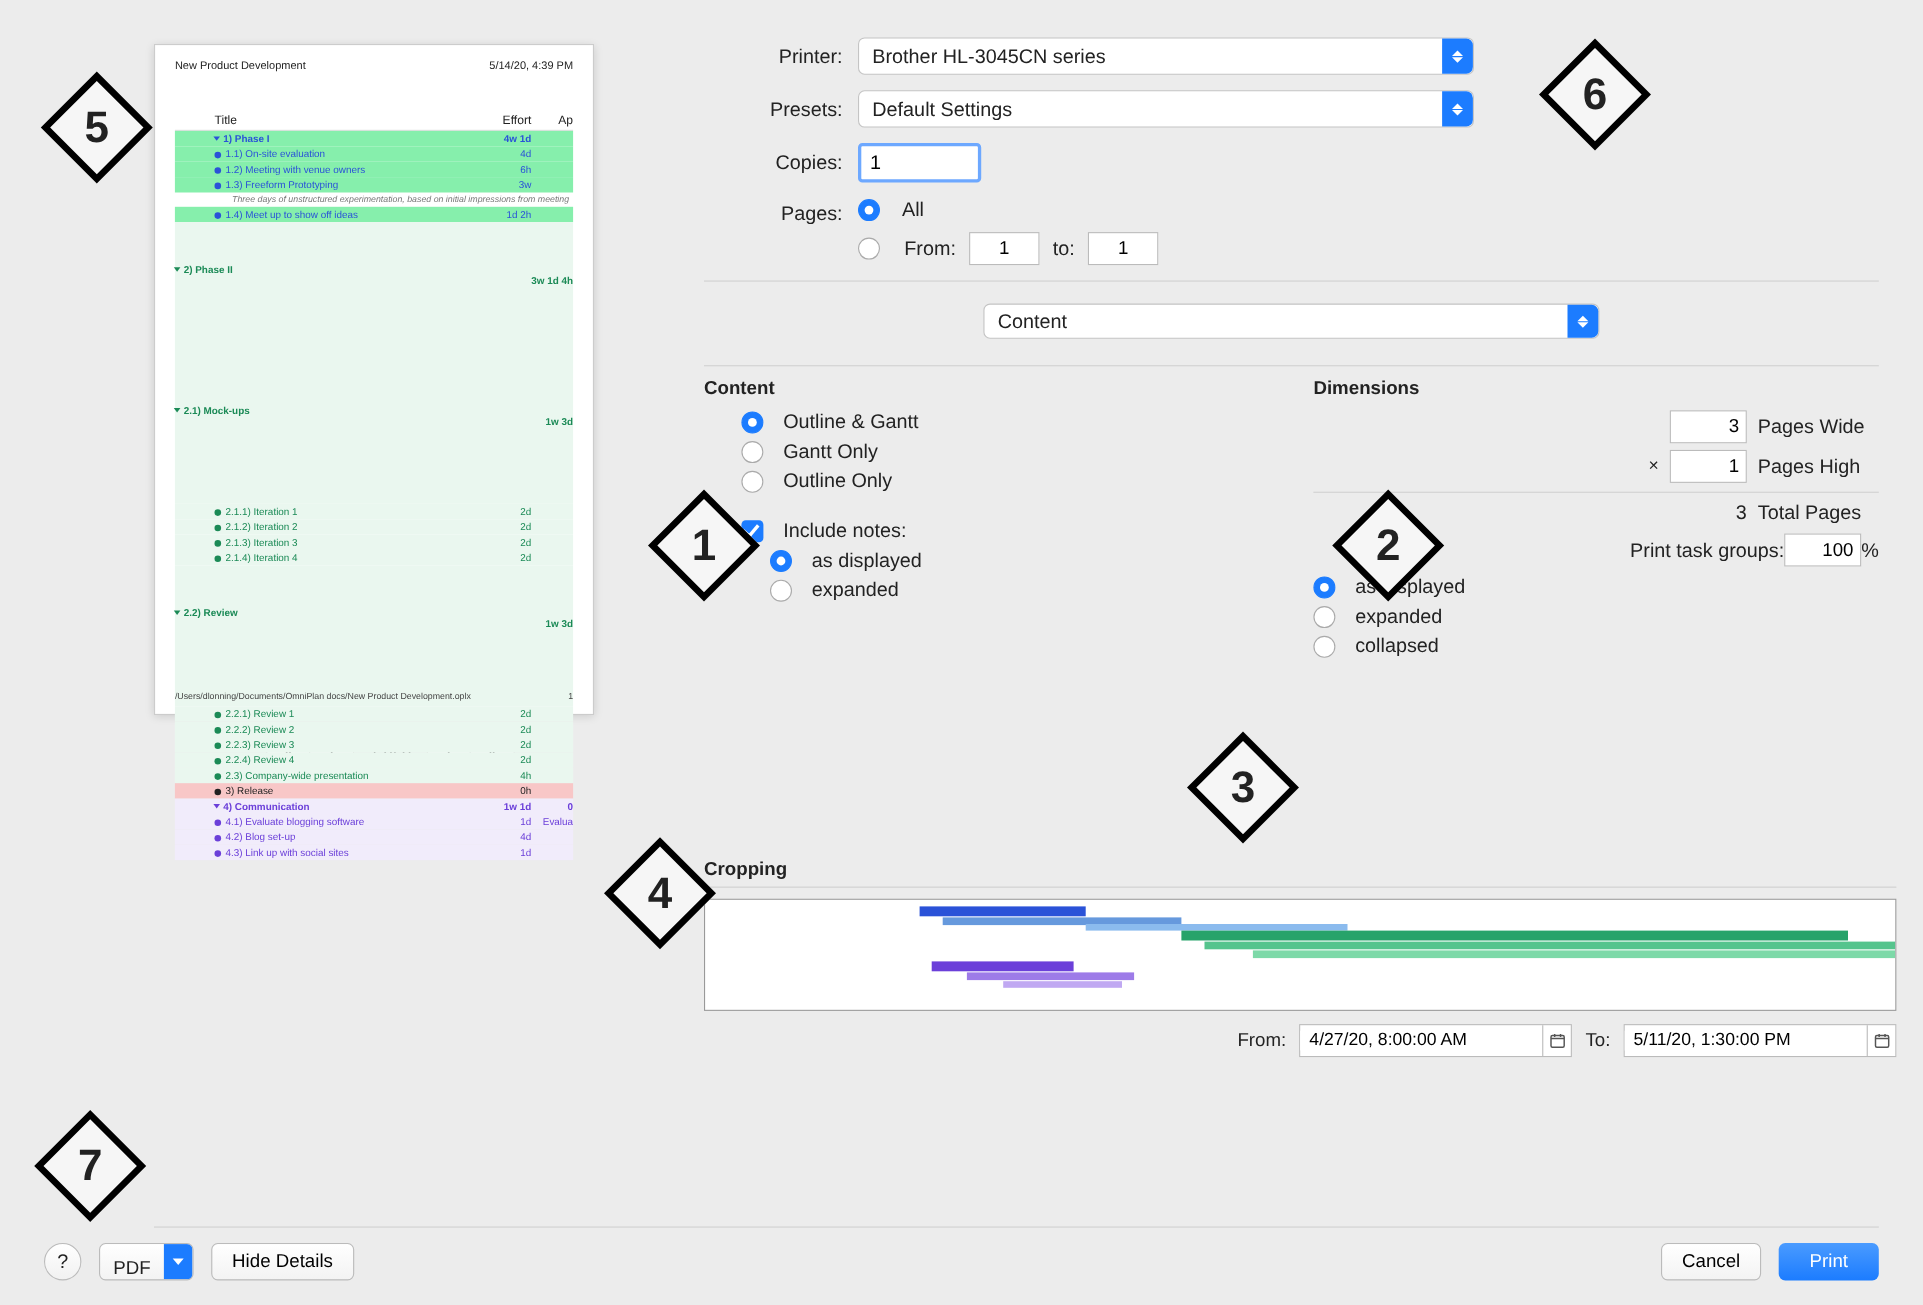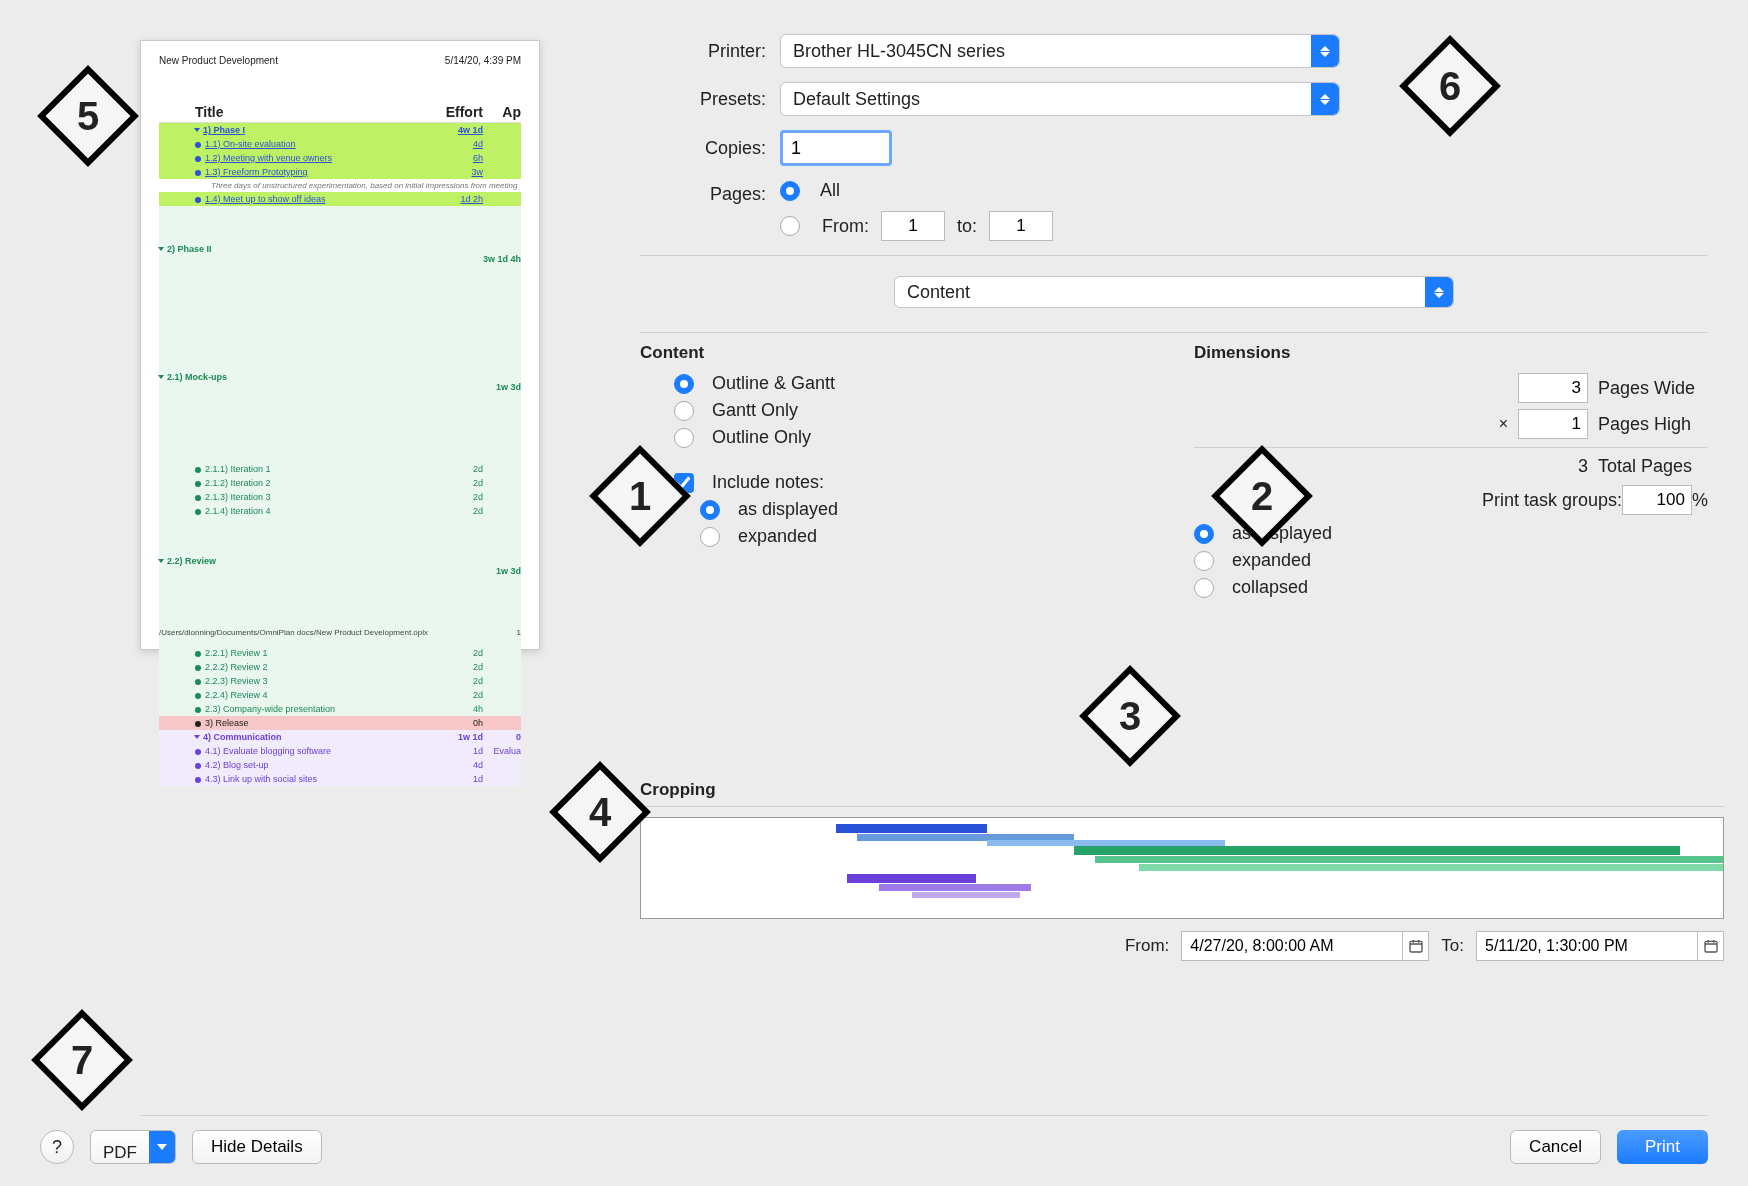--- a/index.html
+++ b/index.html
@@ -52,25 +52,25 @@
     width: 400px;
     height: 610px;
     background: #fff;
     border: 1px solid #ccc;
     box-shadow: 0 2px 8px rgba(0,0,0,.15);
     padding: 14px 18px;
     font-size: 10px;
     position: relative;
   }
   .page-header { display: flex; justify-content: space-between; font-size: 10px; margin-bottom: 36px; text-align: center;}
-  .page-cols { display:flex; font-weight:700; font-size:14px; border-bottom:1px solid #ddd; padding:2px 0;}
+  .page-cols { display:flex; font-weight:400; font-size:11px; border-bottom:1px solid #ddd; padding:2px 0;}
   .page-cols .c1{flex:0 0 18px;} .page-cols .c2{flex:0 0 18px;} .page-cols .c3{flex:1;} .page-cols .c4{flex:0 0 40px; text-align:right;} .page-cols .c5{flex:0 0 38px; text-align:right;}
   .row{display:flex; font-size:9px; padding:2px 0;}
   .row .c1{flex:0 0 18px;} .row .c2{flex:0 0 18px;} .row .c3{flex:1;} .row .c4{flex:0 0 40px; text-align:right;} .row .c5{flex:0 0 38px; text-align:right;}
-  .row.blue{color:#2a52d8; background:#bef264;text-decoration:underline;}
+  .row.blue{color:#2a52d8; background:#86efac;}
   .row.blue.bold{font-weight:700;}
   .row.green{color:#1b8a56; background:#eaf7ef;}
   .row.green.bold{font-weight:700;flex-direction:column;}
   .row.red{background:#f8c7c7;}
   .row.purple{color:#6b3fd9; background:#f1ecfb;}
   .row.purple.bold{font-weight:700;}
   .row.note{color:#777; font-style:italic; font-size:8px; padding-left:52px;}
   .disc{display:inline-block;width:6px;height:6px;border-radius:50%;background:currentColor;margin-right:4px;vertical-align:middle;}
   .tri{display:inline-block;width:0;height:0;border-left:4px solid currentColor;border-top:3px solid transparent;border-bottom:3px solid transparent; transform:rotate(90deg); margin-right:4px;}
   .page-footer{position:absolute; bottom:12px; left:18px; right:18px; font-size:8px; color:#444; display:flex; justify-content:space-between;}

